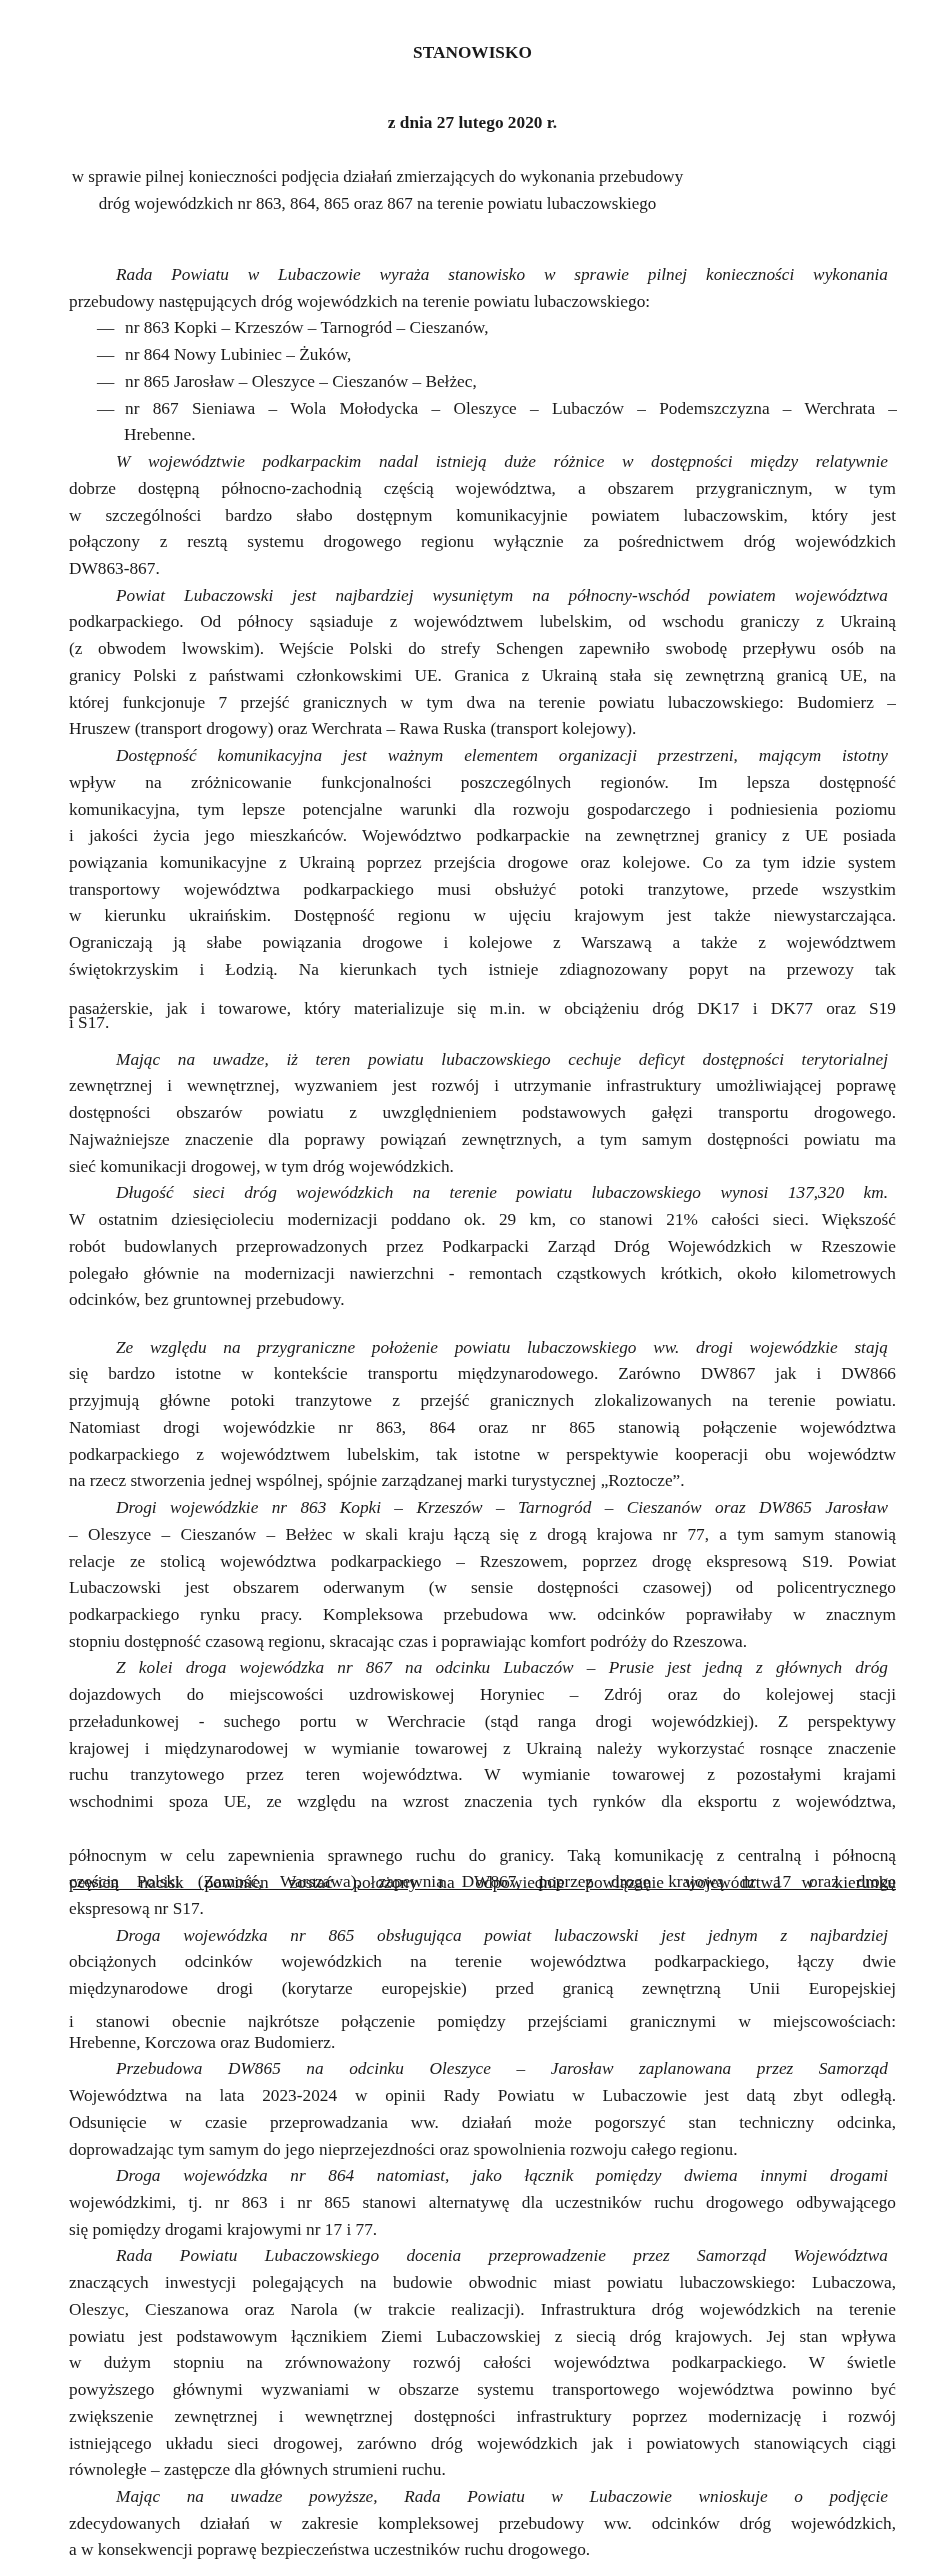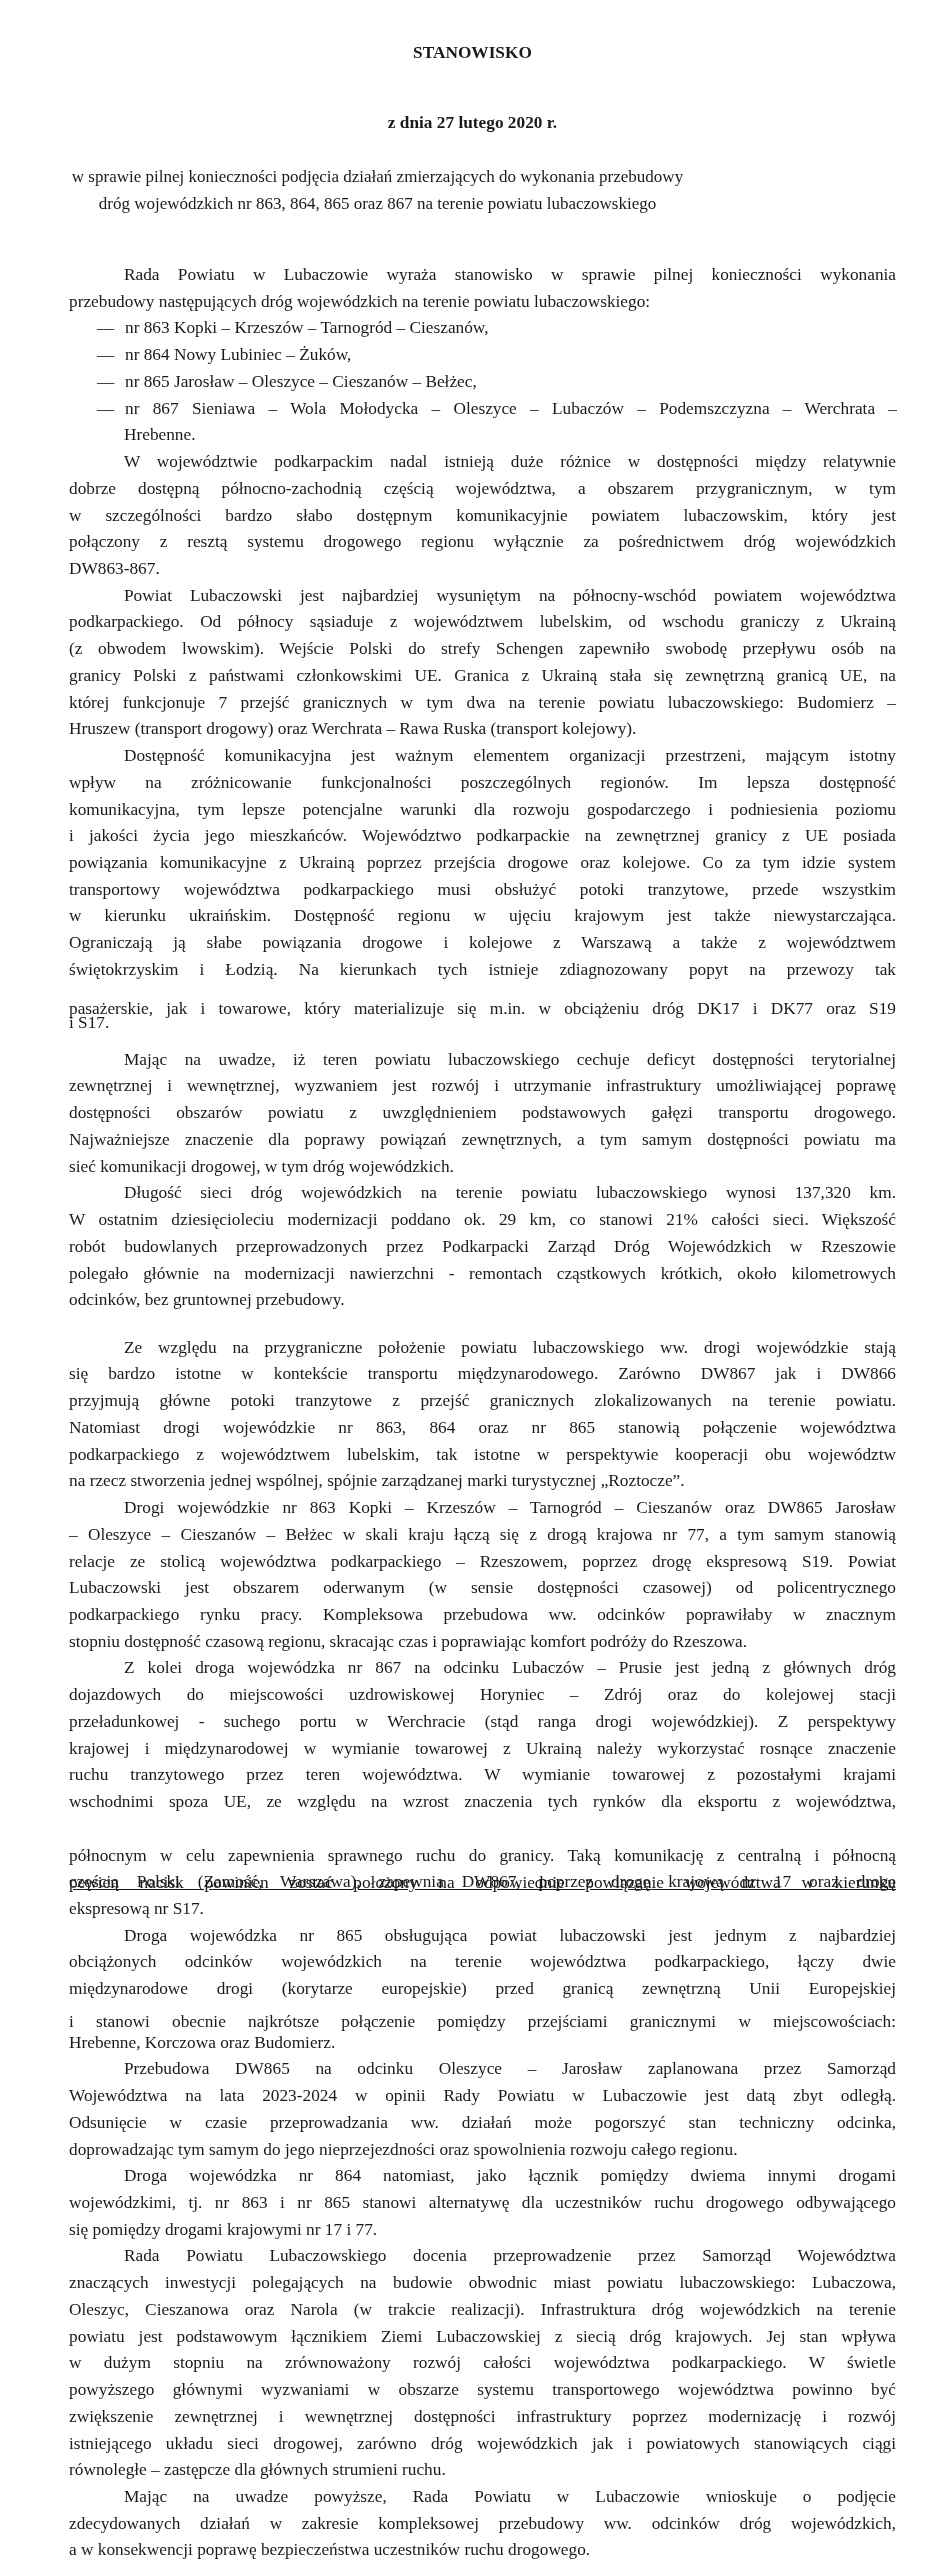--- a/index.html
+++ b/index.html
@@ -41,21 +41,21 @@
       position: absolute;
       left: 0;
       width: 827px;
       height: 26px;
       line-height: 26px;
       white-space: nowrap;
       text-align: justify;
       text-align-last: justify;
     }
     .line.last { text-align-last: left; }
-    .line.indent { left: 55px; width: 772px; }
+    .line.indent { left: 47px; width: 772px; font-style: italic; }
     .bullet-line { left: 28px; width: 800px; }
     .bullet-line .dash {
       display: inline-block;
       width: 28px;
     }
     .bullet-cont { left: 55px; width: 772px; text-align-last: left; }
   </style>
 </head>
 <body>
 

